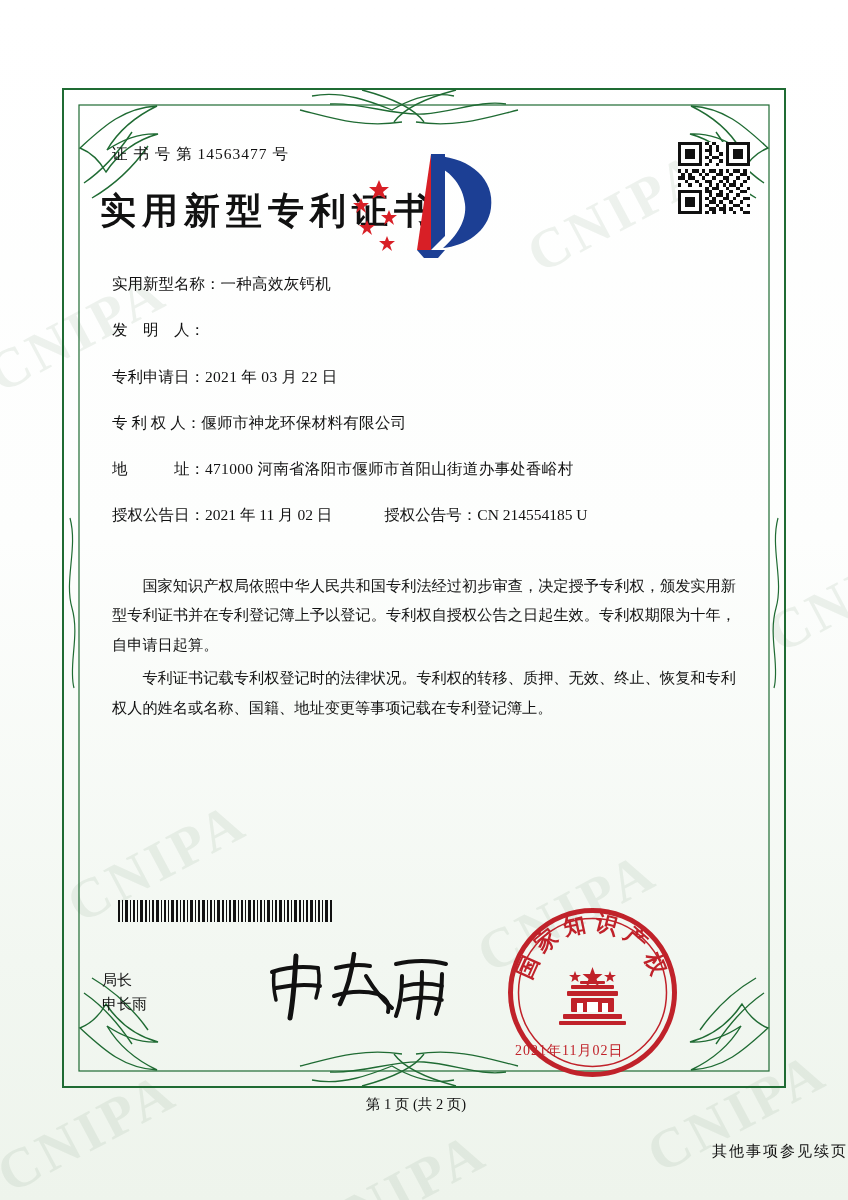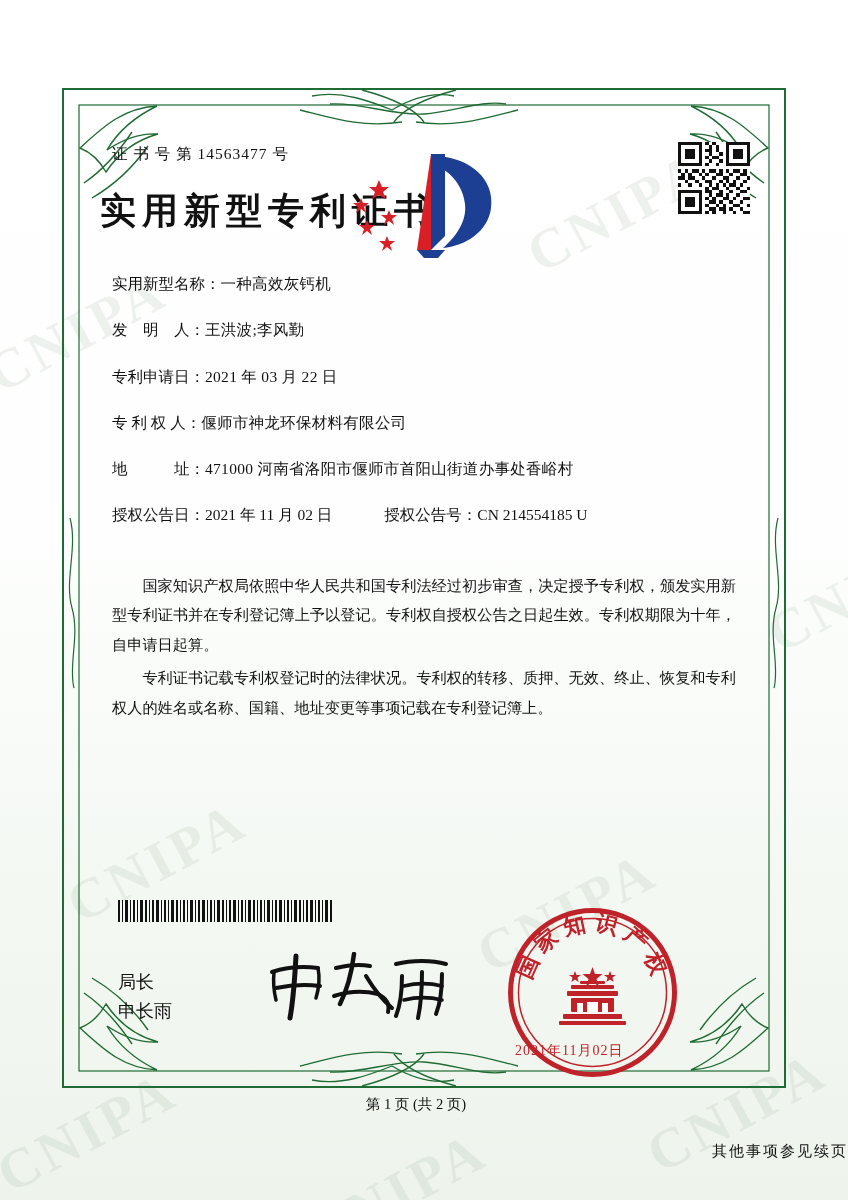--- a/index.html
+++ b/index.html
@@ -141,23 +141,23 @@
     position: absolute;
     left: 118px;
     top: 900px;
     width: 215px;
     height: 22px;
   }
 
   
   .sign-block {
     position: absolute;
-    left: 118px;
+    left: 102px;
     top: 968px;
-    font-size: 18px;
+    font-size: 15px;
     line-height: 1.6;
     color: #111;
   }
   .sign-script {
     position: absolute;
     left: 262px;
     top: 952px;
     width: 190px;
     height: 70px;
   }
@@ -409,21 +409,20 @@
 
     <div class="fields">
 
       <div class="field-row">
         <span class="field-label">实用新型名称：</span>
         <span class="field-value">一种高效灰钙机</span>
       </div>
 
       <div class="field-row">
         <span class="field-label">发　明　人：</span>
-        <span class="field-value">王洪波;李风勤</span>
       </div>
 
 
       <div class="field-row">
         <span class="field-label">专利申请日：</span>
         <span class="field-value">2021 年 03 月 22 日</span>
       </div>
 
       <div class="field-row">
         <span class="field-label">专 利 权 人：</span>

